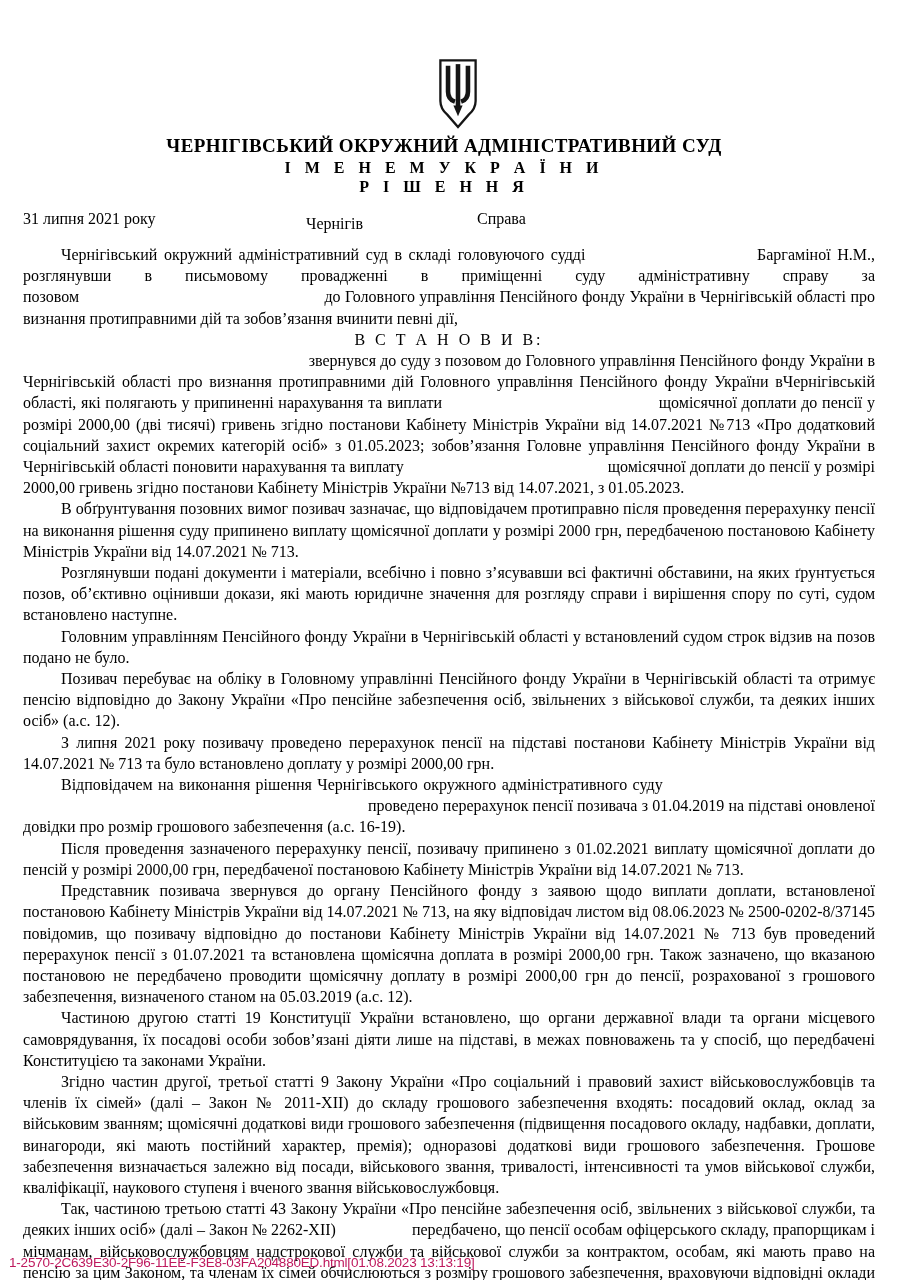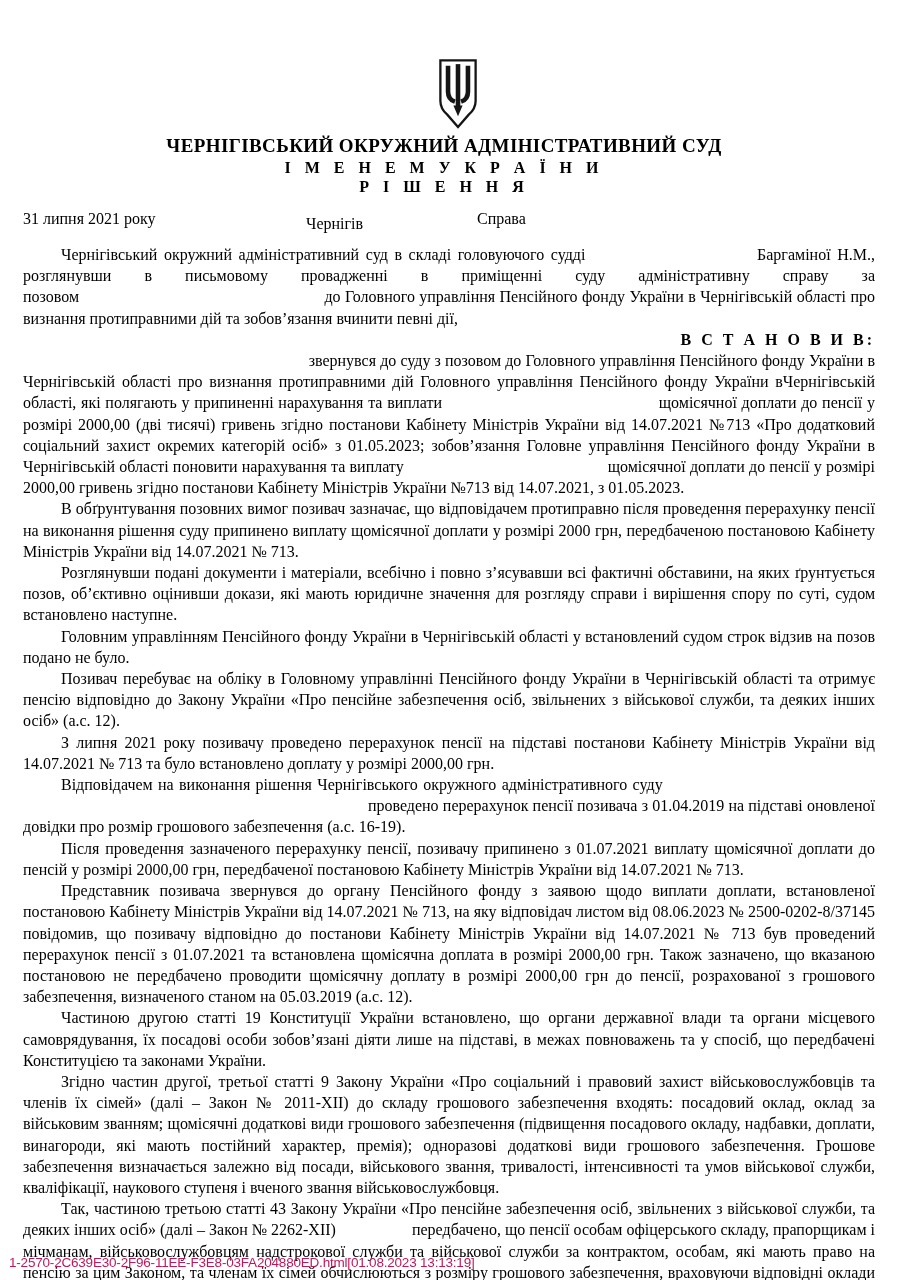--- a/index.html
+++ b/index.html
@@ -39,22 +39,22 @@
   .m-case { position: absolute; left: 477px; top: 0; }
   .doc-body {
     margin: 12px 13px 0 23px;
     font-size: 16px;
     line-height: 21.2px;
     text-align: justify;
   }
   .para { margin: 0; text-indent: 38px; }
   .para.resolution {
     text-indent: 0;
-    text-align: right;
-    font-weight: bold;
+    text-align: center;
+    font-weight: normal;
     letter-spacing: 3px;
   }
   .print-footer {
     position: absolute;
     left: 9px;
     bottom: 10px;
     font-family: "Liberation Sans", sans-serif;
     font-size: 13.5px;
     color: #be185d;
     letter-spacing: -0.2px;
@@ -89,21 +89,21 @@
   <main class="doc-body">
     <p class="para">Чернігівський окружний адміністративний суд в складі головуючого судді&nbsp;&nbsp;&nbsp;&nbsp;&nbsp;&nbsp;&nbsp;&nbsp;&nbsp;&nbsp;&nbsp;&nbsp;&nbsp;&nbsp;&nbsp;&nbsp;&nbsp;&nbsp;&nbsp;&nbsp;&nbsp;&nbsp;&nbsp;&nbsp;&nbsp; Баргаміної Н.М., розглянувши в письмовому провадженні в приміщенні суду адміністративну справу за позовом&nbsp;&nbsp;&nbsp;&nbsp;&nbsp;&nbsp;&nbsp;&nbsp;&nbsp;&nbsp;&nbsp;&nbsp;&nbsp;&nbsp;&nbsp;&nbsp;&nbsp;&nbsp;&nbsp;&nbsp;&nbsp;&nbsp;&nbsp;&nbsp;&nbsp;&nbsp;&nbsp;&nbsp;&nbsp;&nbsp;&nbsp;&nbsp;&nbsp;&nbsp;&nbsp;&nbsp;&nbsp;&nbsp;&nbsp;&nbsp;&nbsp;&nbsp;&nbsp;&nbsp;&nbsp;&nbsp;&nbsp;&nbsp;&nbsp;&nbsp;&nbsp;&nbsp;&nbsp;&nbsp;&nbsp; до Головного управління Пенсійного фонду України в Чернігівській області про визнання протиправними дій та зобов’язання вчинити певні дії,</p>
     <p class="para resolution">В С Т А Н О В И В:</p>
     <p class="para">&nbsp;&nbsp;&nbsp;&nbsp;&nbsp;&nbsp;&nbsp;&nbsp;&nbsp;&nbsp;&nbsp;&nbsp;&nbsp;&nbsp;&nbsp;&nbsp;&nbsp;&nbsp;&nbsp;&nbsp;&nbsp;&nbsp;&nbsp;&nbsp;&nbsp;&nbsp;&nbsp;&nbsp;&nbsp;&nbsp;&nbsp;&nbsp;&nbsp;&nbsp;&nbsp;&nbsp;&nbsp;&nbsp;&nbsp;&nbsp;&nbsp;&nbsp;&nbsp;&nbsp;&nbsp;&nbsp;&nbsp;&nbsp;&nbsp;&nbsp;&nbsp;&nbsp;&nbsp;&nbsp;&nbsp;&nbsp;&nbsp;&nbsp;&nbsp;&nbsp;звернувся до суду з позовом до Головного управління Пенсійного фонду України в Чернігівській області про визнання протиправними дій Головного управління Пенсійного фонду України вЧернігівській області, які полягають у припиненні нарахування та виплати&nbsp;&nbsp;&nbsp;&nbsp;&nbsp;&nbsp;&nbsp;&nbsp;&nbsp;&nbsp;&nbsp;&nbsp;&nbsp;&nbsp;&nbsp;&nbsp;&nbsp;&nbsp;&nbsp;&nbsp;&nbsp;&nbsp;&nbsp;&nbsp;&nbsp;&nbsp;&nbsp;&nbsp;&nbsp;&nbsp;&nbsp;&nbsp;&nbsp;&nbsp;&nbsp;&nbsp;&nbsp;&nbsp;&nbsp;&nbsp;&nbsp;&nbsp;&nbsp;&nbsp;&nbsp; щомісячної доплати до пенсії у розмірі 2000,00 (дві тисячі) гривень згідно постанови Кабінету Міністрів України від 14.07.2021 №713 «Про додатковий соціальний захист окремих категорій осіб» з 01.05.2023; зобов’язання Головне управління Пенсійного фонду України в Чернігівській області поновити нарахування та виплату&nbsp;&nbsp;&nbsp;&nbsp;&nbsp;&nbsp;&nbsp;&nbsp;&nbsp;&nbsp;&nbsp;&nbsp;&nbsp;&nbsp;&nbsp;&nbsp;&nbsp;&nbsp;&nbsp;&nbsp;&nbsp;&nbsp;&nbsp;&nbsp;&nbsp;&nbsp;&nbsp;&nbsp;&nbsp;&nbsp;&nbsp;&nbsp;&nbsp;&nbsp;&nbsp;&nbsp;&nbsp;&nbsp;&nbsp;&nbsp;&nbsp;&nbsp;&nbsp;&nbsp;&nbsp;&nbsp;&nbsp;&nbsp; щомісячної доплати до пенсії у розмірі 2000,00 гривень згідно постанови Кабінету Міністрів України №713 від 14.07.2021, з 01.05.2023.</p>
     <p class="para">В обґрунтування позовних вимог позивач зазначає, що відповідачем протиправно після проведення перерахунку пенсії на виконання рішення суду припинено виплату щомісячної доплати у розмірі 2000 грн, передбаченою постановою Кабінету Міністрів України від 14.07.2021 № 713.</p>
     <p class="para">Розглянувши подані документи і матеріали, всебічно і повно з’ясувавши всі фактичні обставини, на яких ґрунтується позов, об’єктивно оцінивши докази, які мають юридичне значення для розгляду справи і вирішення спору по суті, судом встановлено наступне.</p>
     <p class="para">Головним управлінням Пенсійного фонду України в Чернігівській області у встановлений судом строк відзив на позов подано не було.</p>
     <p class="para">Позивач перебуває на обліку в Головному управлінні Пенсійного фонду України в Чернігівській області та отримує пенсію відповідно до Закону України «Про пенсійне забезпечення осіб, звільнених з військової служби, та деяких інших осіб» (а.с. 12).</p>
     <p class="para">З липня 2021 року позивачу проведено перерахунок пенсії на підставі постанови Кабінету Міністрів України від 14.07.2021 № 713 та було встановлено доплату у розмірі 2000,00 грн.</p>
     <p class="para">Відповідачем на виконання рішення Чернігівського окружного адміністративного суду&nbsp;&nbsp;&nbsp;&nbsp;&nbsp;&nbsp;&nbsp;&nbsp;&nbsp;&nbsp;&nbsp;&nbsp;&nbsp;&nbsp;&nbsp;&nbsp;&nbsp;&nbsp;&nbsp;&nbsp;&nbsp;&nbsp;&nbsp;&nbsp;&nbsp;&nbsp;&nbsp;&nbsp;&nbsp;&nbsp;&nbsp;&nbsp;&nbsp;&nbsp;&nbsp;&nbsp;&nbsp;&nbsp;&nbsp;&nbsp; &nbsp;&nbsp;&nbsp;&nbsp;&nbsp;&nbsp;&nbsp;&nbsp;&nbsp;&nbsp;&nbsp;&nbsp;&nbsp;&nbsp;&nbsp;&nbsp;&nbsp;&nbsp;&nbsp;&nbsp;&nbsp;&nbsp;&nbsp;&nbsp;&nbsp;&nbsp;&nbsp;&nbsp;&nbsp;&nbsp;&nbsp;&nbsp;&nbsp;&nbsp;&nbsp;&nbsp;&nbsp;&nbsp;&nbsp;&nbsp; &nbsp;&nbsp;&nbsp;&nbsp;&nbsp;&nbsp;&nbsp;&nbsp;&nbsp;&nbsp;&nbsp;&nbsp;&nbsp;&nbsp;&nbsp;&nbsp;&nbsp;&nbsp;&nbsp;&nbsp;&nbsp;&nbsp;&nbsp;&nbsp;&nbsp;&nbsp;&nbsp;&nbsp;&nbsp;&nbsp;&nbsp;&nbsp;&nbsp;&nbsp;&nbsp;&nbsp;&nbsp;&nbsp;&nbsp;&nbsp; проведено перерахунок пенсії позивача з 01.04.2019 на підставі оновленої довідки про розмір грошового забезпечення (а.с. 16-19).</p>
-    <p class="para">Після проведення зазначеного перерахунку пенсії, позивачу припинено з 01.07.2021 виплату щомісячної доплати до пенсій у розмірі 2000,00 грн, передбаченої постановою Кабінету Міністрів України від 14.07.2021 № 713.</p>
+    <p class="para">Після проведення зазначеного перерахунку пенсії, позивачу припинено з 01.02.2021 виплату щомісячної доплати до пенсій у розмірі 2000,00 грн, передбаченої постановою Кабінету Міністрів України від 14.07.2021 № 713.</p>
     <p class="para">Представник позивача звернувся до органу Пенсійного фонду з заявою щодо виплати доплати, встановленої постановою Кабінету Міністрів України від 14.07.2021 № 713, на яку відповідач листом від 08.06.2023 № 2500-0202-8/37145 повідомив, що позивачу відповідно до постанови Кабінету Міністрів України від 14.07.2021 № 713 був проведений перерахунок пенсії з 01.07.2021 та встановлена щомісячна доплата в розмірі 2000,00 грн. Також зазначено, що вказаною постановою не передбачено проводити щомісячну доплату в розмірі 2000,00 грн до пенсії, розрахованої з грошового забезпечення, визначеного станом на 05.03.2019 (а.с. 12).</p>
     <p class="para">Частиною другою статті 19 Конституції України встановлено, що органи державної влади та органи місцевого самоврядування, їх посадові особи зобов’язані діяти лише на підставі, в межах повноважень та у спосіб, що передбачені Конституцією та законами України.</p>
     <p class="para">Згідно частин другої, третьої статті 9 Закону України «Про соціальний і правовий захист військовослужбовців та членів їх сімей» (далі – Закон № 2011-XII) до складу грошового забезпечення входять: посадовий оклад, оклад за військовим званням; щомісячні додаткові види грошового забезпечення (підвищення посадового окладу, надбавки, доплати, винагороди, які мають постійний характер, премія); одноразові додаткові види грошового забезпечення. Грошове забезпечення визначається залежно від посади, військового звання, тривалості, інтенсивності та умов військової служби, кваліфікації, наукового ступеня і вченого звання військовослужбовця.</p>
     <p class="para">Так, частиною третьою статті 43 Закону України «Про пенсійне забезпечення осіб, звільнених з військової служби, та деяких інших осіб» (далі – Закон № 2262-XII)&nbsp;&nbsp;&nbsp;&nbsp;&nbsp;&nbsp;&nbsp;&nbsp;&nbsp;&nbsp;&nbsp;&nbsp;&nbsp;&nbsp;&nbsp;&nbsp;&nbsp;&nbsp; передбачено, що пенсії особам офіцерського складу, прапорщикам і мічманам, військовослужбовцям надстрокової служби та військової служби за контрактом, особам, які мають право на пенсію за цим Законом, та членам їх сімей обчислюються з розміру грошового забезпечення, враховуючи відповідні оклади за посадою, військовим (спеціальним) званням, процентну надбавку за вислугу років, щомісячні додаткові види грошового забезпечення (надбавки, доплати, підвищення) та премії в розмірах, установлених законодавством, з якого було сплачено єдиний внесок на загальнообов’язкове державне соціальне страхування, а до 1 січня 2011 року - страхові внески на загальнообов’язкове державне пенсійне страхування, у порядку, встановленому Кабінетом Міністрів України.</p>
 
   </main>
 
   <div class="print-footer">1-2570-2C639E30-2F96-11EE-F3E8-03FA204880ED.html[01.08.2023 13:13:19]</div>
 
 </div>

